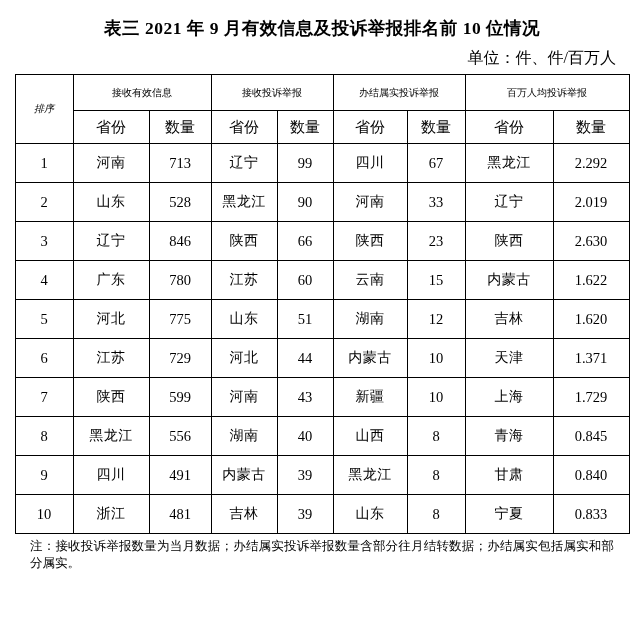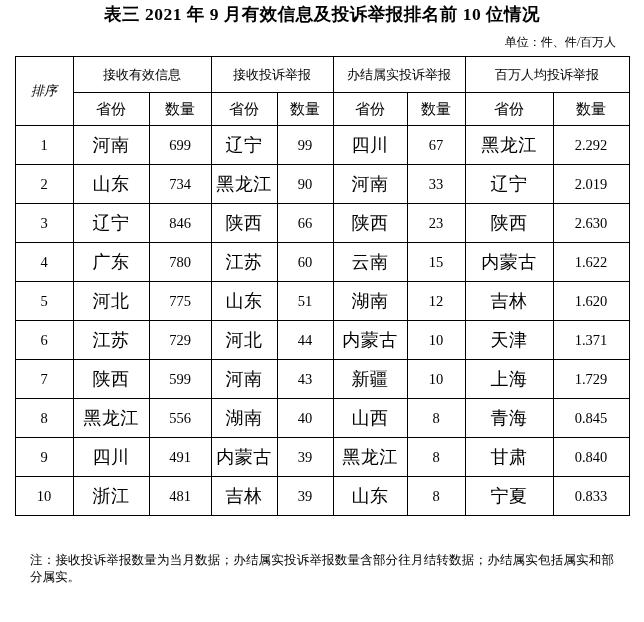--- a/index.html
+++ b/index.html
@@ -19,79 +19,78 @@
     width: 644px;
     height: 622px;
     box-sizing: border-box;
     padding: 0 14px;
   }
   .title {
     text-align: center;
     font-size: 17.5px;
     font-weight: bold;
     letter-spacing: 0.5px;
-    margin: 2px 0 0 0;
+    margin: 16px 0 0 0;
     padding: 0 0 2px 0;
     white-space: nowrap;
   }
   .unit-line {
     text-align: right;
-    font-size: 12px;
+    font-size: 16px;
     padding: 6px 14px 5px 0;
     font-family: "Liberation Serif", "DejaVu Serif", serif;
   }
   table.main {
     border-collapse: collapse;
     width: 614px;
     margin: 0 auto;
     table-layout: fixed;
   }
   table.main td, table.main th {
     border: 1px solid #000000;
     text-align: center;
     vertical-align: middle;
     font-weight: normal;
     padding: 0;
   }
   .hdr-top td {
     height: 35px;
-    font-size: 13px;
+    font-size: 10px;
     font-weight: bold;
   }
   .hdr-sub td {
     height: 32px;
     font-size: 15px;
     font-weight: bold;
   }
   .rank-head {
     font-size: 14.5px;
     font-weight: bold;
     font-style: italic;
   }
   tbody td {
     height: 38px;
     font-size: 14px;
   }
   td.prov {
-    font-size: 18px;
+    font-size: 14px;
     letter-spacing: 0.5px;
   }
   td.num {
     font-size: 14.5px;
     font-family: "Liberation Serif", "DejaVu Serif", serif;
   }
   td.rank {
     font-size: 14.5px;
   }
   .note {
     font-size: 12.5px;
     line-height: 1.35;
     padding: 4px 16px 0 16px;
     text-align: justify;
-    margin-top: 32px;
   }
   
   col.c-rank  { width: 58px; }
   col.c-p1    { width: 76px; }
   col.c-n1    { width: 62px; }
   col.c-p2    { width: 66px; }
   col.c-n2    { width: 56px; }
   col.c-p3    { width: 74px; }
   col.c-n3    { width: 58px; }
   col.c-p4    { width: 88px; }
@@ -134,32 +133,32 @@
         <td>省份</td>
         <td>数量</td>
         <td>省份</td>
         <td>数量</td>
       </tr>
     </thead>
     <tbody>
       <tr>
         <td class="rank">1</td>
         <td class="prov">河南</td>
-        <td class="num">699</td>
+        <td class="num">713</td>
         <td class="prov">辽宁</td>
         <td class="num">99</td>
         <td class="prov">四川</td>
         <td class="num">67</td>
         <td class="prov">黑龙江</td>
         <td class="num">2.292</td>
       </tr>
       <tr>
         <td class="rank">2</td>
         <td class="prov">山东</td>
-        <td class="num">734</td>
+        <td class="num">528</td>
         <td class="prov">黑龙江</td>
         <td class="num">90</td>
         <td class="prov">河南</td>
         <td class="num">33</td>
         <td class="prov">辽宁</td>
         <td class="num">2.019</td>
       </tr>
       <tr>
         <td class="rank">3</td>
         <td class="prov">辽宁</td>

